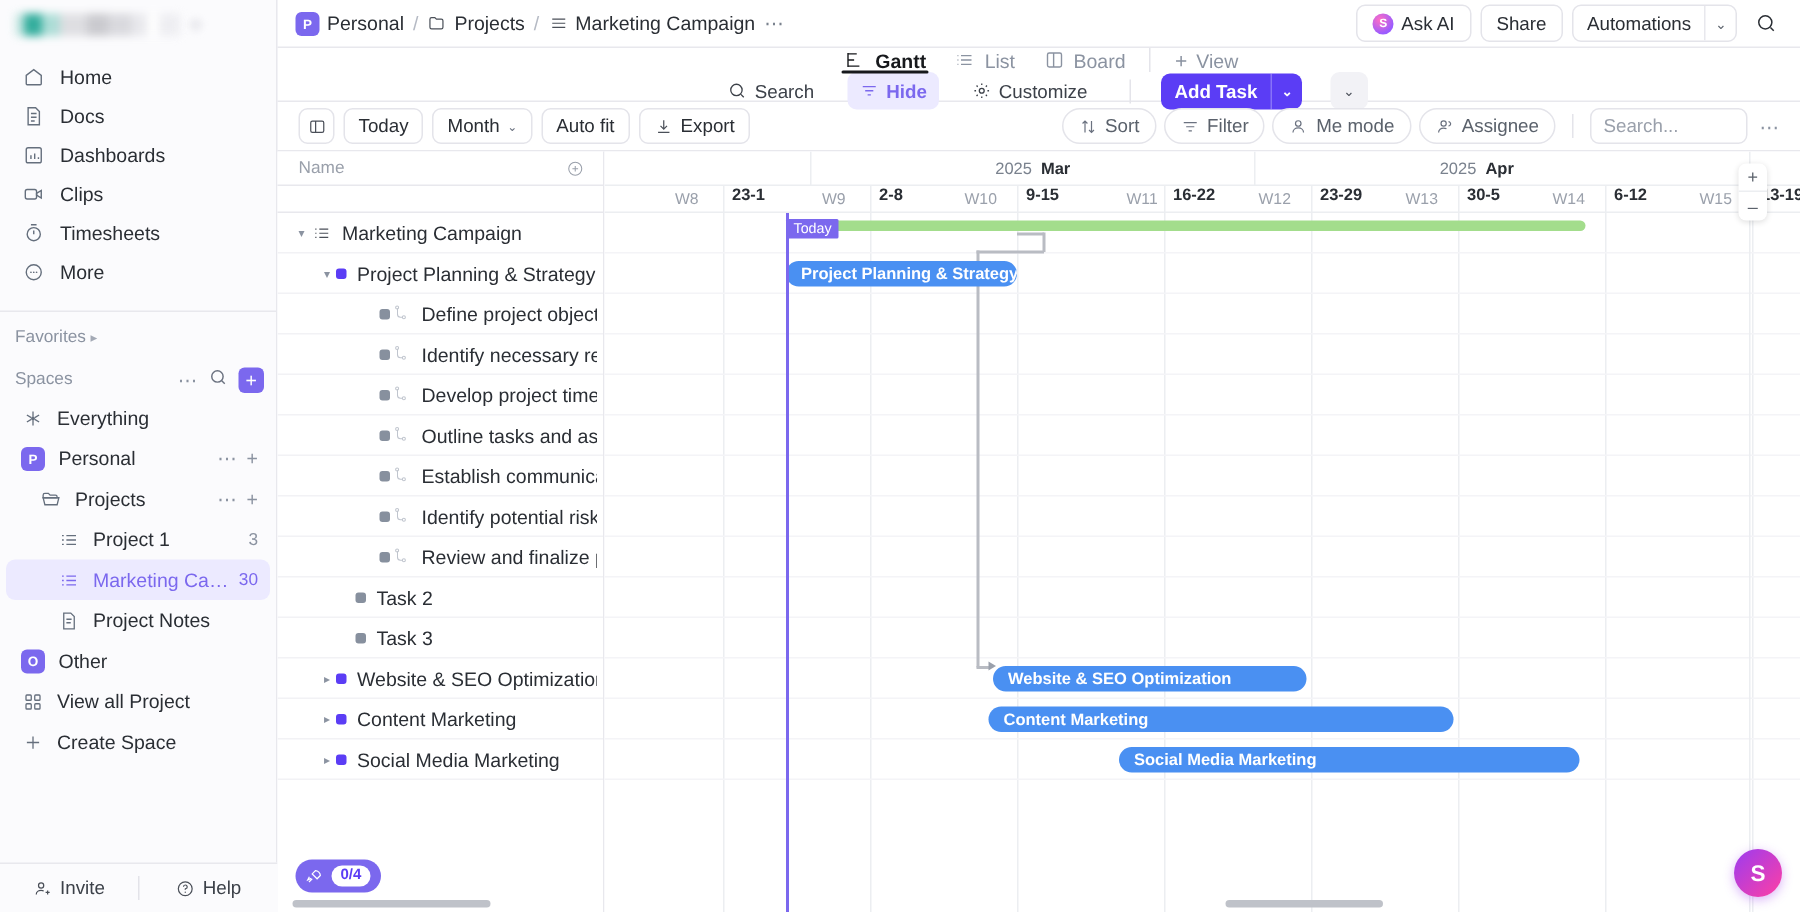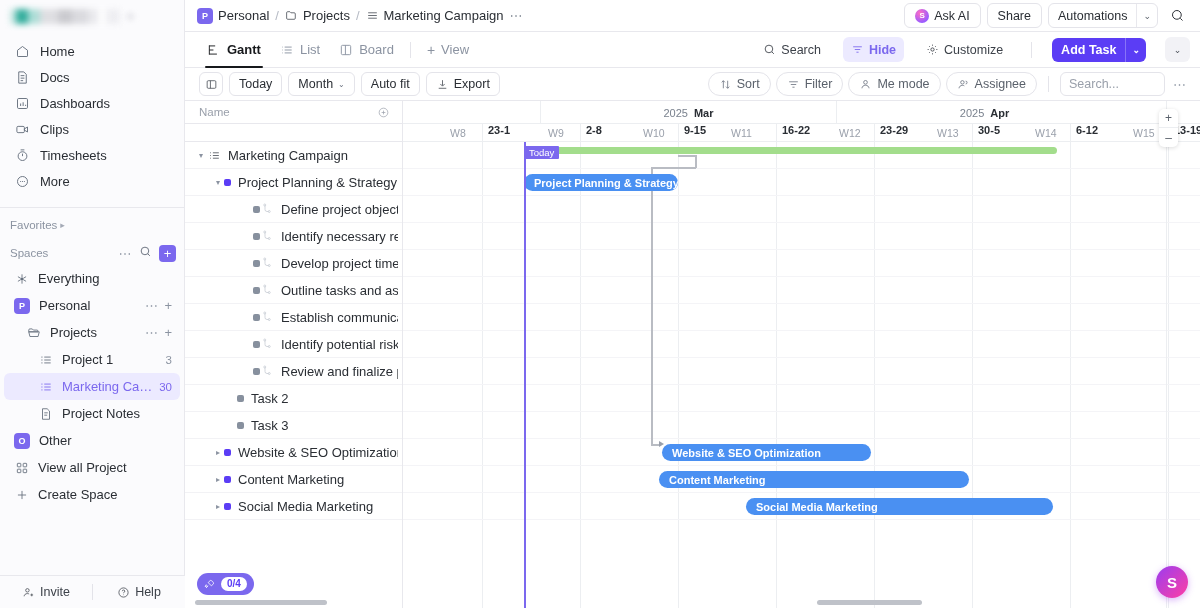--- a/index.html
+++ b/index.html
@@ -124,21 +124,21 @@
     background: radial-gradient(circle at 35% 30%, #ff6ec4, #9b5cff 70%);
     display: flex; align-items: center; justify-content: center;
     color: #fff; font-size: 8px; font-weight: 700;
   }
   .icon-btn { width: 26px; height: 26px; display: flex; align-items: center; justify-content: center; border-radius: 6px; cursor: pointer; }
   .icon-btn svg { width: 15px; height: 15px; stroke: #2a2e34; fill: none; stroke-width: 1.6; }
 
   
   .viewbar {
     height: 36px; display: flex; align-items: center;
-    border-bottom: 1px solid #e8e8ed; padding: 0 10px 0 14px;
+    border-bottom: 1px solid #e8e8ed; padding: 0 10px 0 14px; flex-direction: column;
   }
   .tabs { display: flex; align-items: center; gap: 3px; flex: 1; height: 100%; }
   .tab {
     display: flex; align-items: center; gap: 6px; height: 100%;
     padding: 0 8px; font-size: 13px; color: #8b93a1; cursor: pointer;
     position: relative; white-space: nowrap;
   }
   .tab.active { color: #17191c; font-weight: 700; }
   .tab.active::after {
     content: ''; position: absolute; left: 6px; right: 6px; bottom: -1px;
@@ -845,21 +845,21 @@
               <span>2-8</span>
             </div>
           <span class="wk-num" style="left:145px;">W9</span>
           <div class="wk-cell" style="left:275px;width:98px;">
               <span>9-15</span>
             </div>
           <span class="wk-num" style="left:240px;">W10</span>
           <div class="wk-cell" style="left:373px;width:98px;">
               <span>16-22</span>
             </div>
-          <span class="wk-num" style="left:328px;">W11</span>
+          <span class="wk-num" style="left:348px;">W11</span>
           <div class="wk-cell" style="left:471px;width:98px;">
               <span>23-29</span>
             </div>
           <span class="wk-num" style="left:436px;">W12</span>
           <div class="wk-cell" style="left:569px;width:98px;">
               <span>30-5</span>
             </div>
           <span class="wk-num" style="left:534px;">W13</span>
           <div class="wk-cell" style="left:667px;width:98px;">
               <span>6-12</span>

